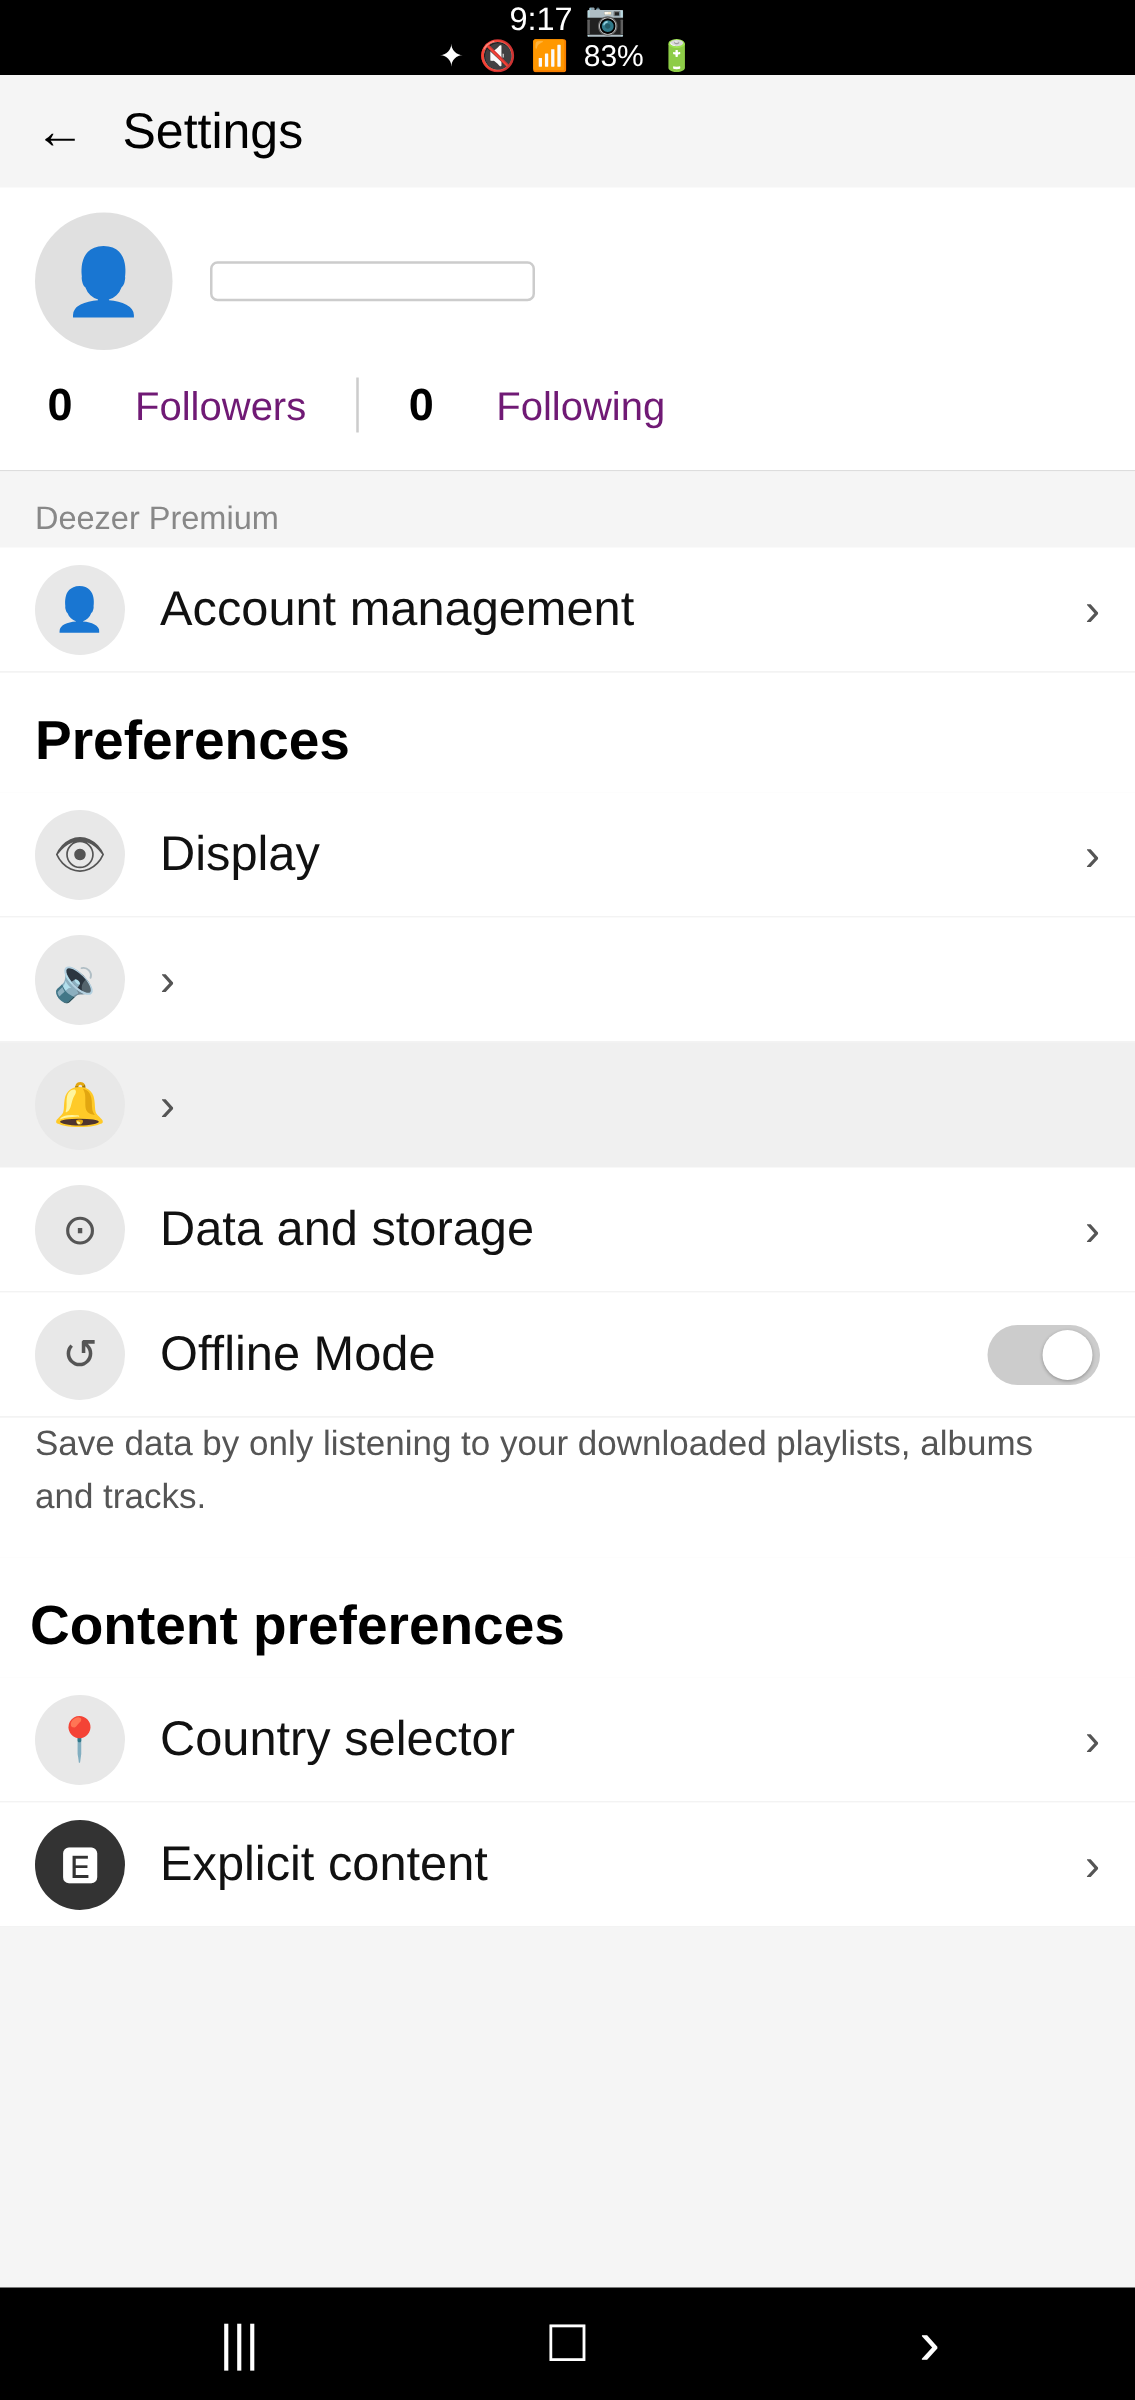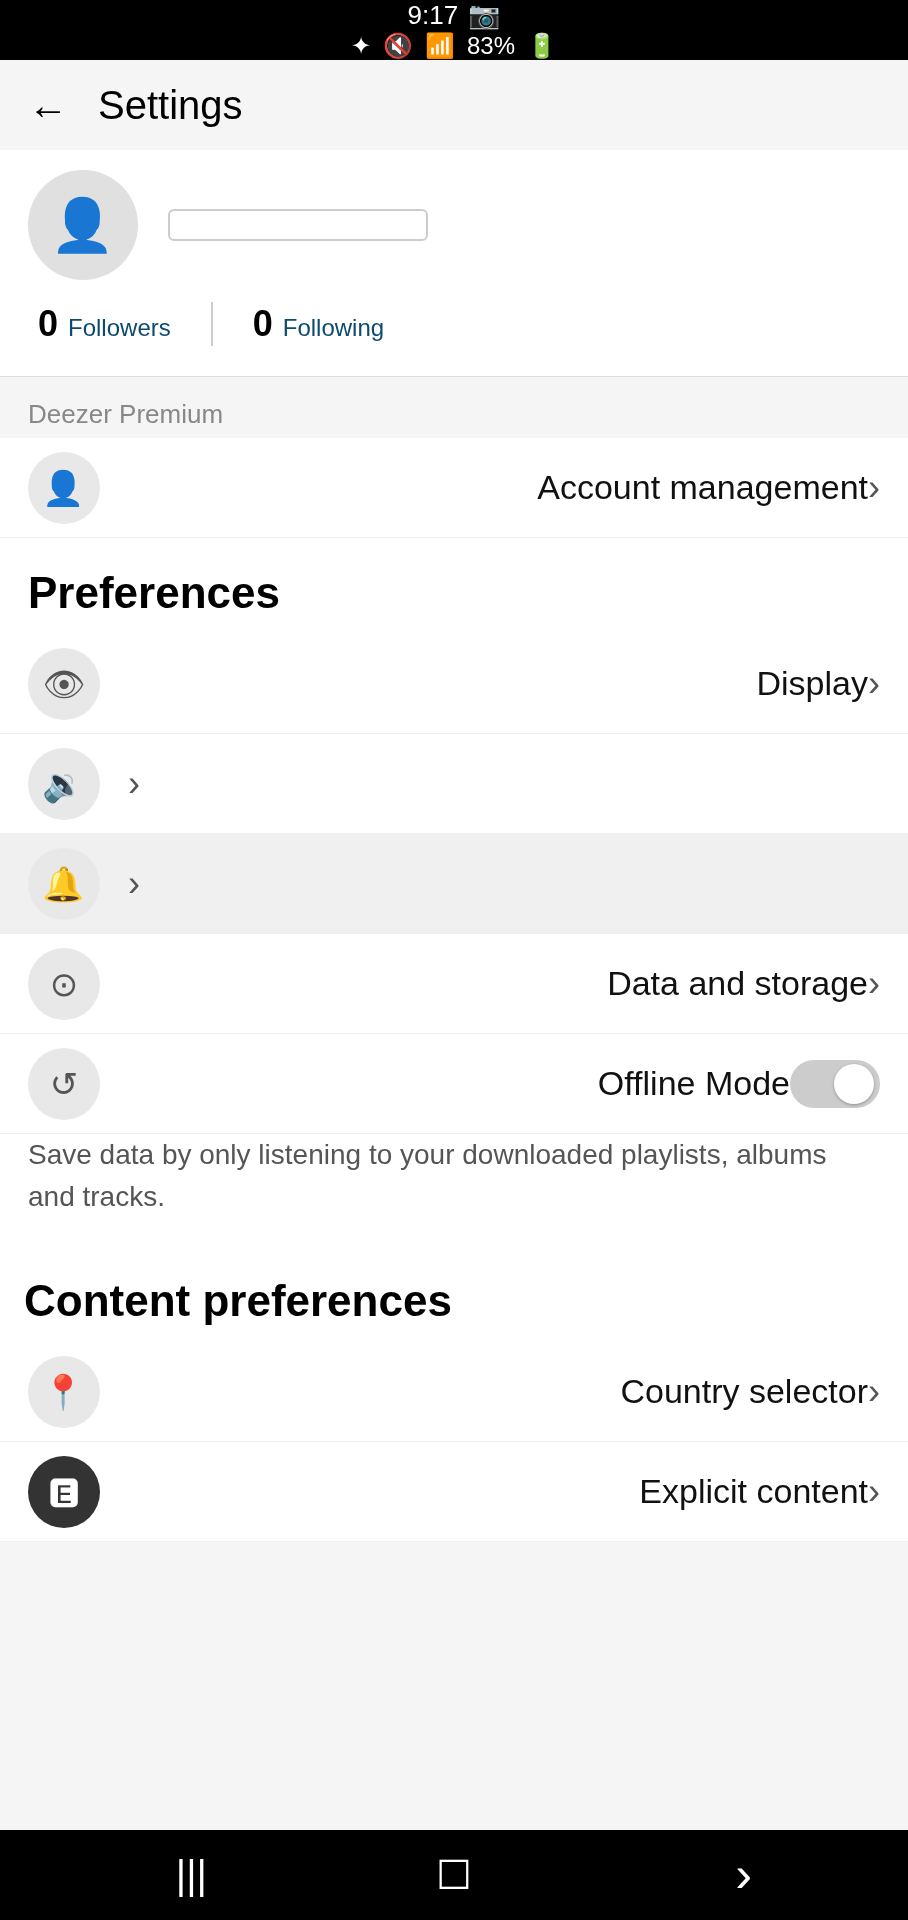--- a/index.html
+++ b/index.html
@@ -110,22 +110,23 @@
 
     .stat-item:first-child { padding-left: 0; }
 
     .stat-number {
       font-size: 36px;
       font-weight: 700;
       color: #000;
     }
 
     .stat-label {
-      font-size: 24px;
-      color: #0c4a6e;
+      font-size: 32px;
+      color: #701a75;
+      margin-left: 40px;
     }
 
     .stat-divider {
       width: 2px;
       height: 44px;
       background: #ccc;
       margin: 0 10px;
     }
 
     .divider-line {
@@ -175,24 +176,23 @@
     .menu-icon {
       font-size: 34px;
       color: #555;
     }
 
     .menu-icon.white {
       color: #fff;
     }
 
     .menu-text {
-      font-size: 34px;
+      font-size: 39px;
       color: #111;
       flex: 1;
-      text-align: right;
     }
 
     .chevron {
       font-size: 36px;
       color: #555;
     }
 
     .section-heading {
       font-size: 44px;
       font-weight: 700;

